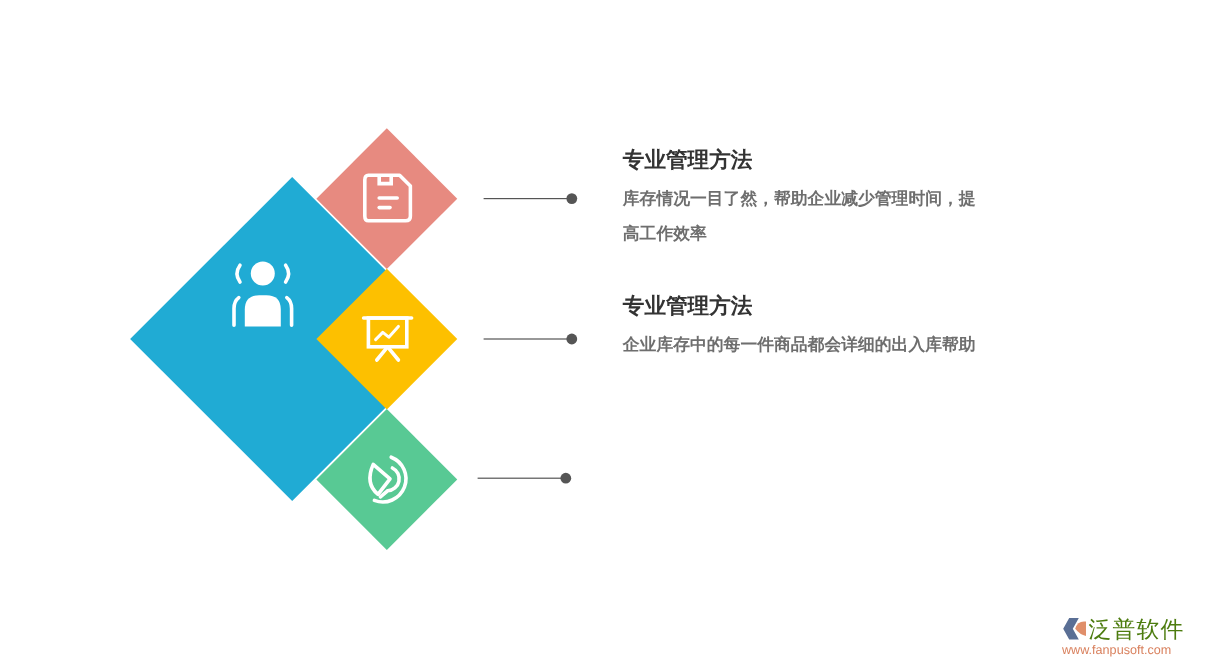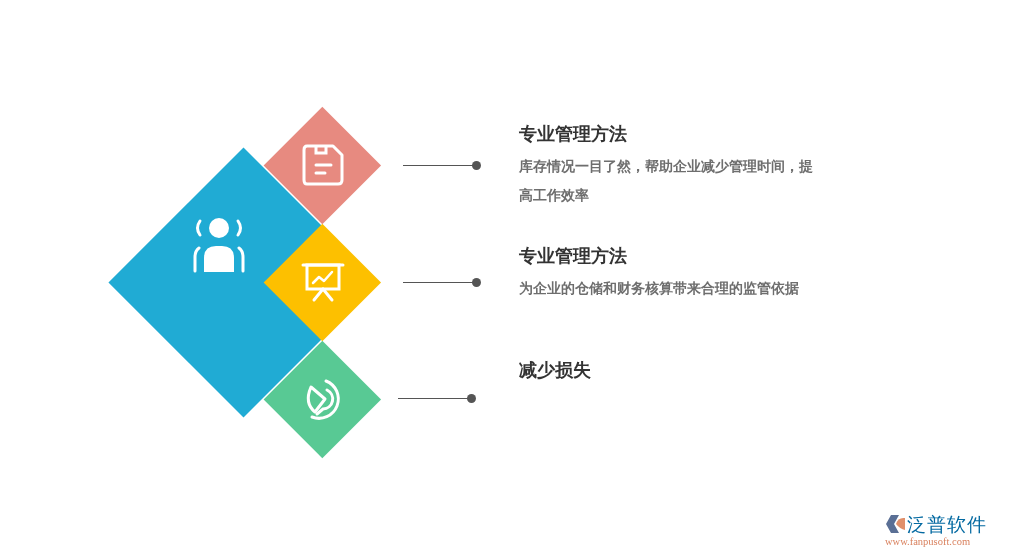--- a/index.html
+++ b/index.html
@@ -8,22 +8,22 @@
     font-family: "DejaVu Sans", "Liberation Sans", sans-serif;
   }
   .diamond { position: absolute; transform: rotate(45deg); }
   .icon { position: absolute; }
   .connector { position: absolute; height: 1.5px; background: #555; }
   .dot { position: absolute; width: 9px; height: 9px; border-radius: 50%; background: #555; }
   .block { position: absolute; left: 519px; width: 345px; }
   .title { font-size: 18px; font-weight: bold; color: #333333; line-height: 24px; margin: 0 0 6px 0; }
   .desc { font-size: 14px; font-weight: bold; color: #6e6e6e; line-height: 29px; margin: 0; }
   .logo { position: absolute; left: 885px; top: 512px; width: 125px; height: 40px; }
-  .logo-name { position: absolute; left: 22px; top: 0; font-size: 19px; color: #0369a1; letter-spacing: 1px; white-space: nowrap; }
-  .logo-url { position: absolute; left: 0; top: 24px; font-family: Liberation Serif, serif; font-size: 10.5px; color: #d9805d; white-space: nowrap; }
+  .logo-name { position: absolute; left: 22px; top: 0; font-size: 19px; color: #4d7c0f; letter-spacing: 1px; white-space: nowrap; }
+  .logo-url { position: absolute; left: 0; top: 24px; font-family: Liberation Sans, sans-serif; font-size: 10.5px; color: #d9805d; white-space: nowrap; }
 </style>
 </head>
 <body>
 
 <div class="diamond" style="left:147.5px; top:186.5px; width:191px; height:191px; background:#20abd4;"></div>
 
 <div class="diamond" style="left:280.6px; top:123.6px; width:82.7px; height:82.7px; background:#e78a80;"></div>
 
 <div class="diamond" style="left:280.6px; top:240.6px; width:82.7px; height:82.7px; background:#fdc000;"></div>
 
@@ -69,25 +69,24 @@
 <div class="dot" style="left:467px; top:394px;"></div>
 
 <div class="block" style="top:122px;">
   <div class="title">专业管理方法</div>
   <div class="desc">库存情况一目了然，帮助企业减少管理时间，提</div>
   <div class="desc">高工作效率</div>
 </div>
 
 <div class="block" style="top:244px;">
   <div class="title">专业管理方法</div>
-  <div class="desc">为企业的仓储和财务核算带来合理的监管依据</div>
+  <div class="desc">企业库存中的每一件商品都会详细的出入库帮助</div>
 </div>
 
 <div class="block" style="top:358px;">
-  <div class="title">减少损失</div>
 </div>
 
 <div class="logo">
   <svg style="position:absolute; left:0; top:2px;" width="22" height="20" viewBox="0 0 22 20">
     <path d="M6 1 H14 L9 10 L14 19 H6 L1 10 Z" fill="#5a6f95"></path>
     <path d="M11 10 Q13 3 20 4 L20 16 Q15 15 11 10 Z" fill="#e08f6a"></path>
   </svg>
   <div class="logo-name">泛普软件</div>
   <div class="logo-url">www.fanpusoft.com</div>
 </div>

